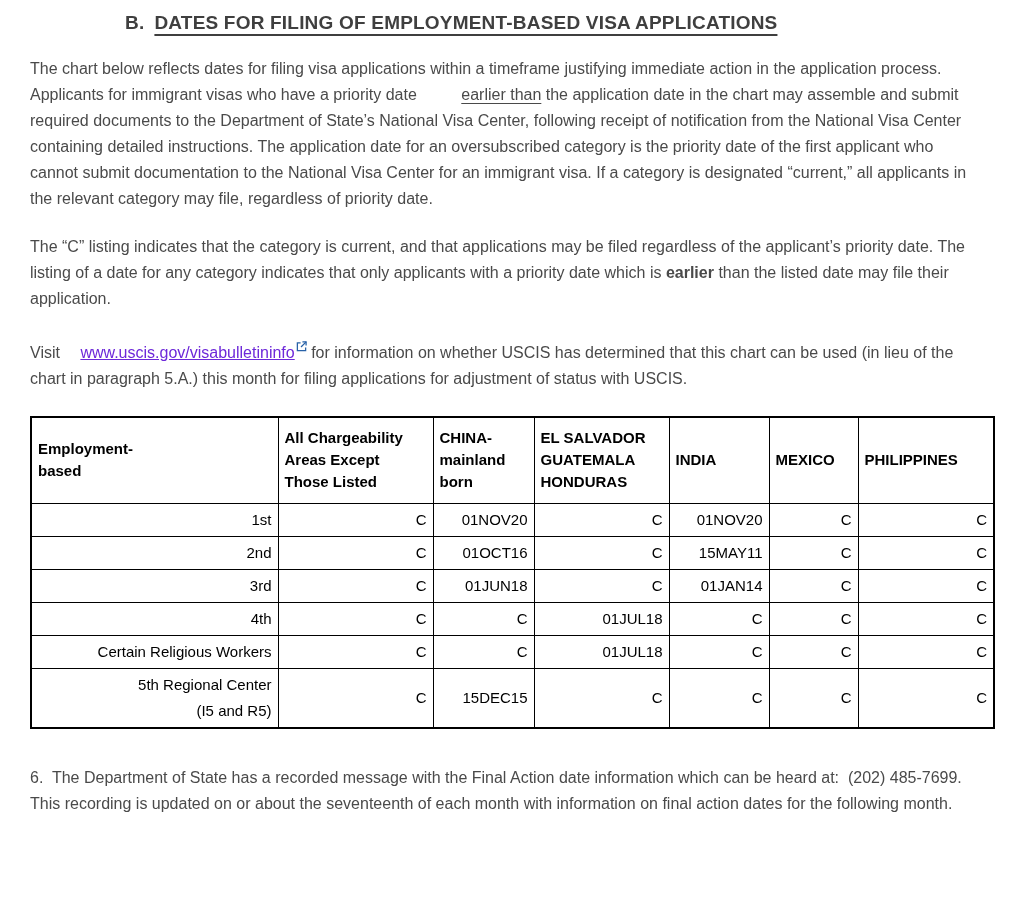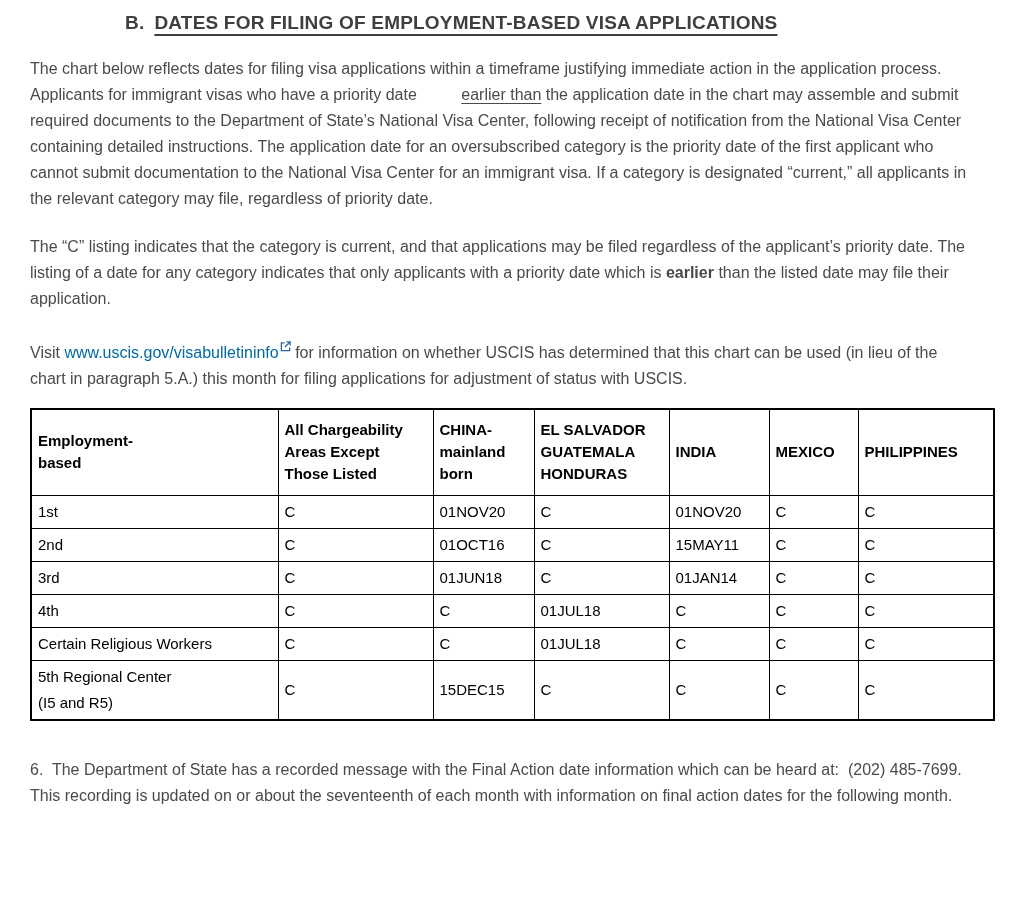--- a/index.html
+++ b/index.html
@@ -28,31 +28,33 @@
   p.bodytext {
     margin: 22px 0 0 0;
     font-size: 16px;
     line-height: 26px;
     color: #4a4a4a;
     white-space: pre-wrap;
   }
   .u-inline { text-decoration: underline; text-underline-offset: 3px; margin-left: 40px; }
   .bold-inline { font-weight: bold; }
   a.uscis-link {
-    color: #0369a1;
+    color: #6d28d9;
+    text-decoration: underline;
     cursor: pointer;
+    margin-left: 16px;
   }
   .ext-icon {
     display: inline-block;
     vertical-align: 6px;
     margin-left: 1px;
     color: #2862a8;
   }
   table.visa-table {
-    margin-top: 16px;
+    margin-top: 24px;
     border-collapse: collapse;
     table-layout: fixed;
     width: 963px;
     border: 2px solid #000;
   }
   table.visa-table th, table.visa-table td {
     border: 1px solid #000;
     padding: 3px 6px;
     vertical-align: middle;
     text-align: left;
@@ -64,20 +66,21 @@
     font-size: 15px;
     font-weight: bold;
     line-height: 22px;
     height: 86px;
   }
   table.visa-table td {
     font-size: 15px;
     font-weight: normal;
     line-height: 26px;
     height: 33px;
+    text-align: right;
   }
   p.footer-note { margin-top: 36px; }
 </style>
 </head>
 <body>
 
 <div class="page">
 
   <h2 class="heading"><span class="section-number">B.</span><span class="underlined">DATES FOR FILING OF EMPLOYMENT-BASED VISA APPLICATIONS</span></h2>
 

